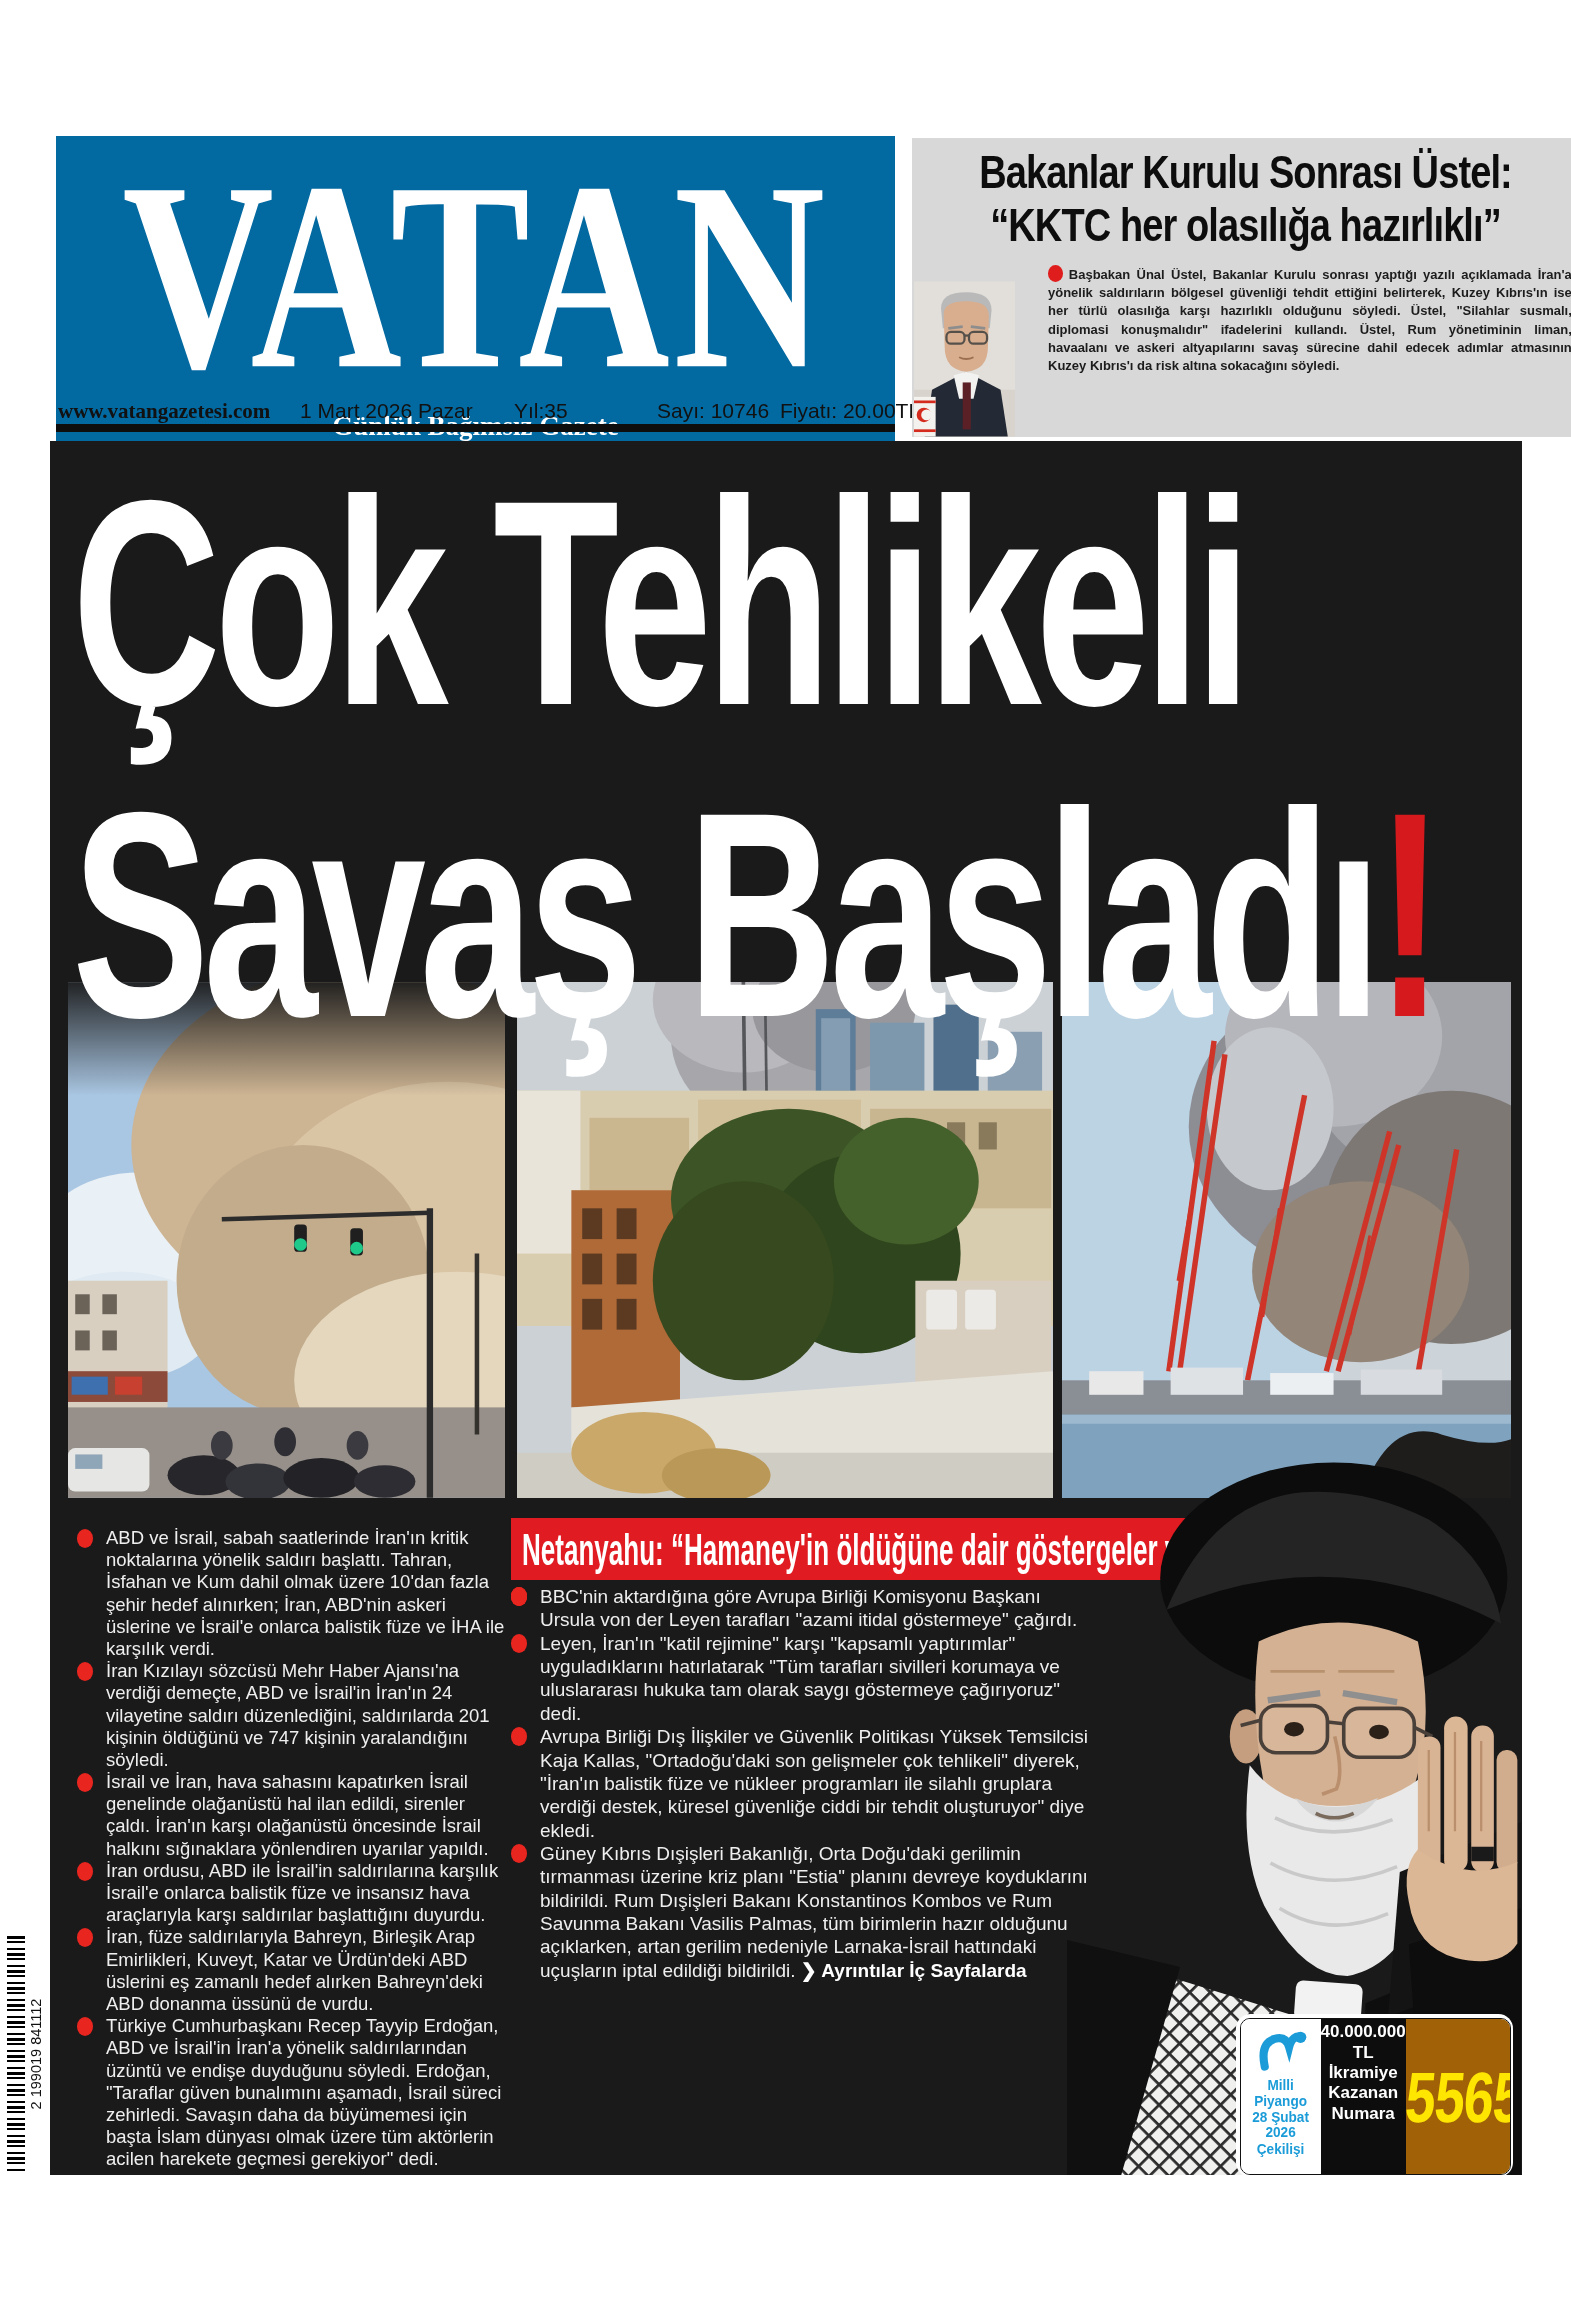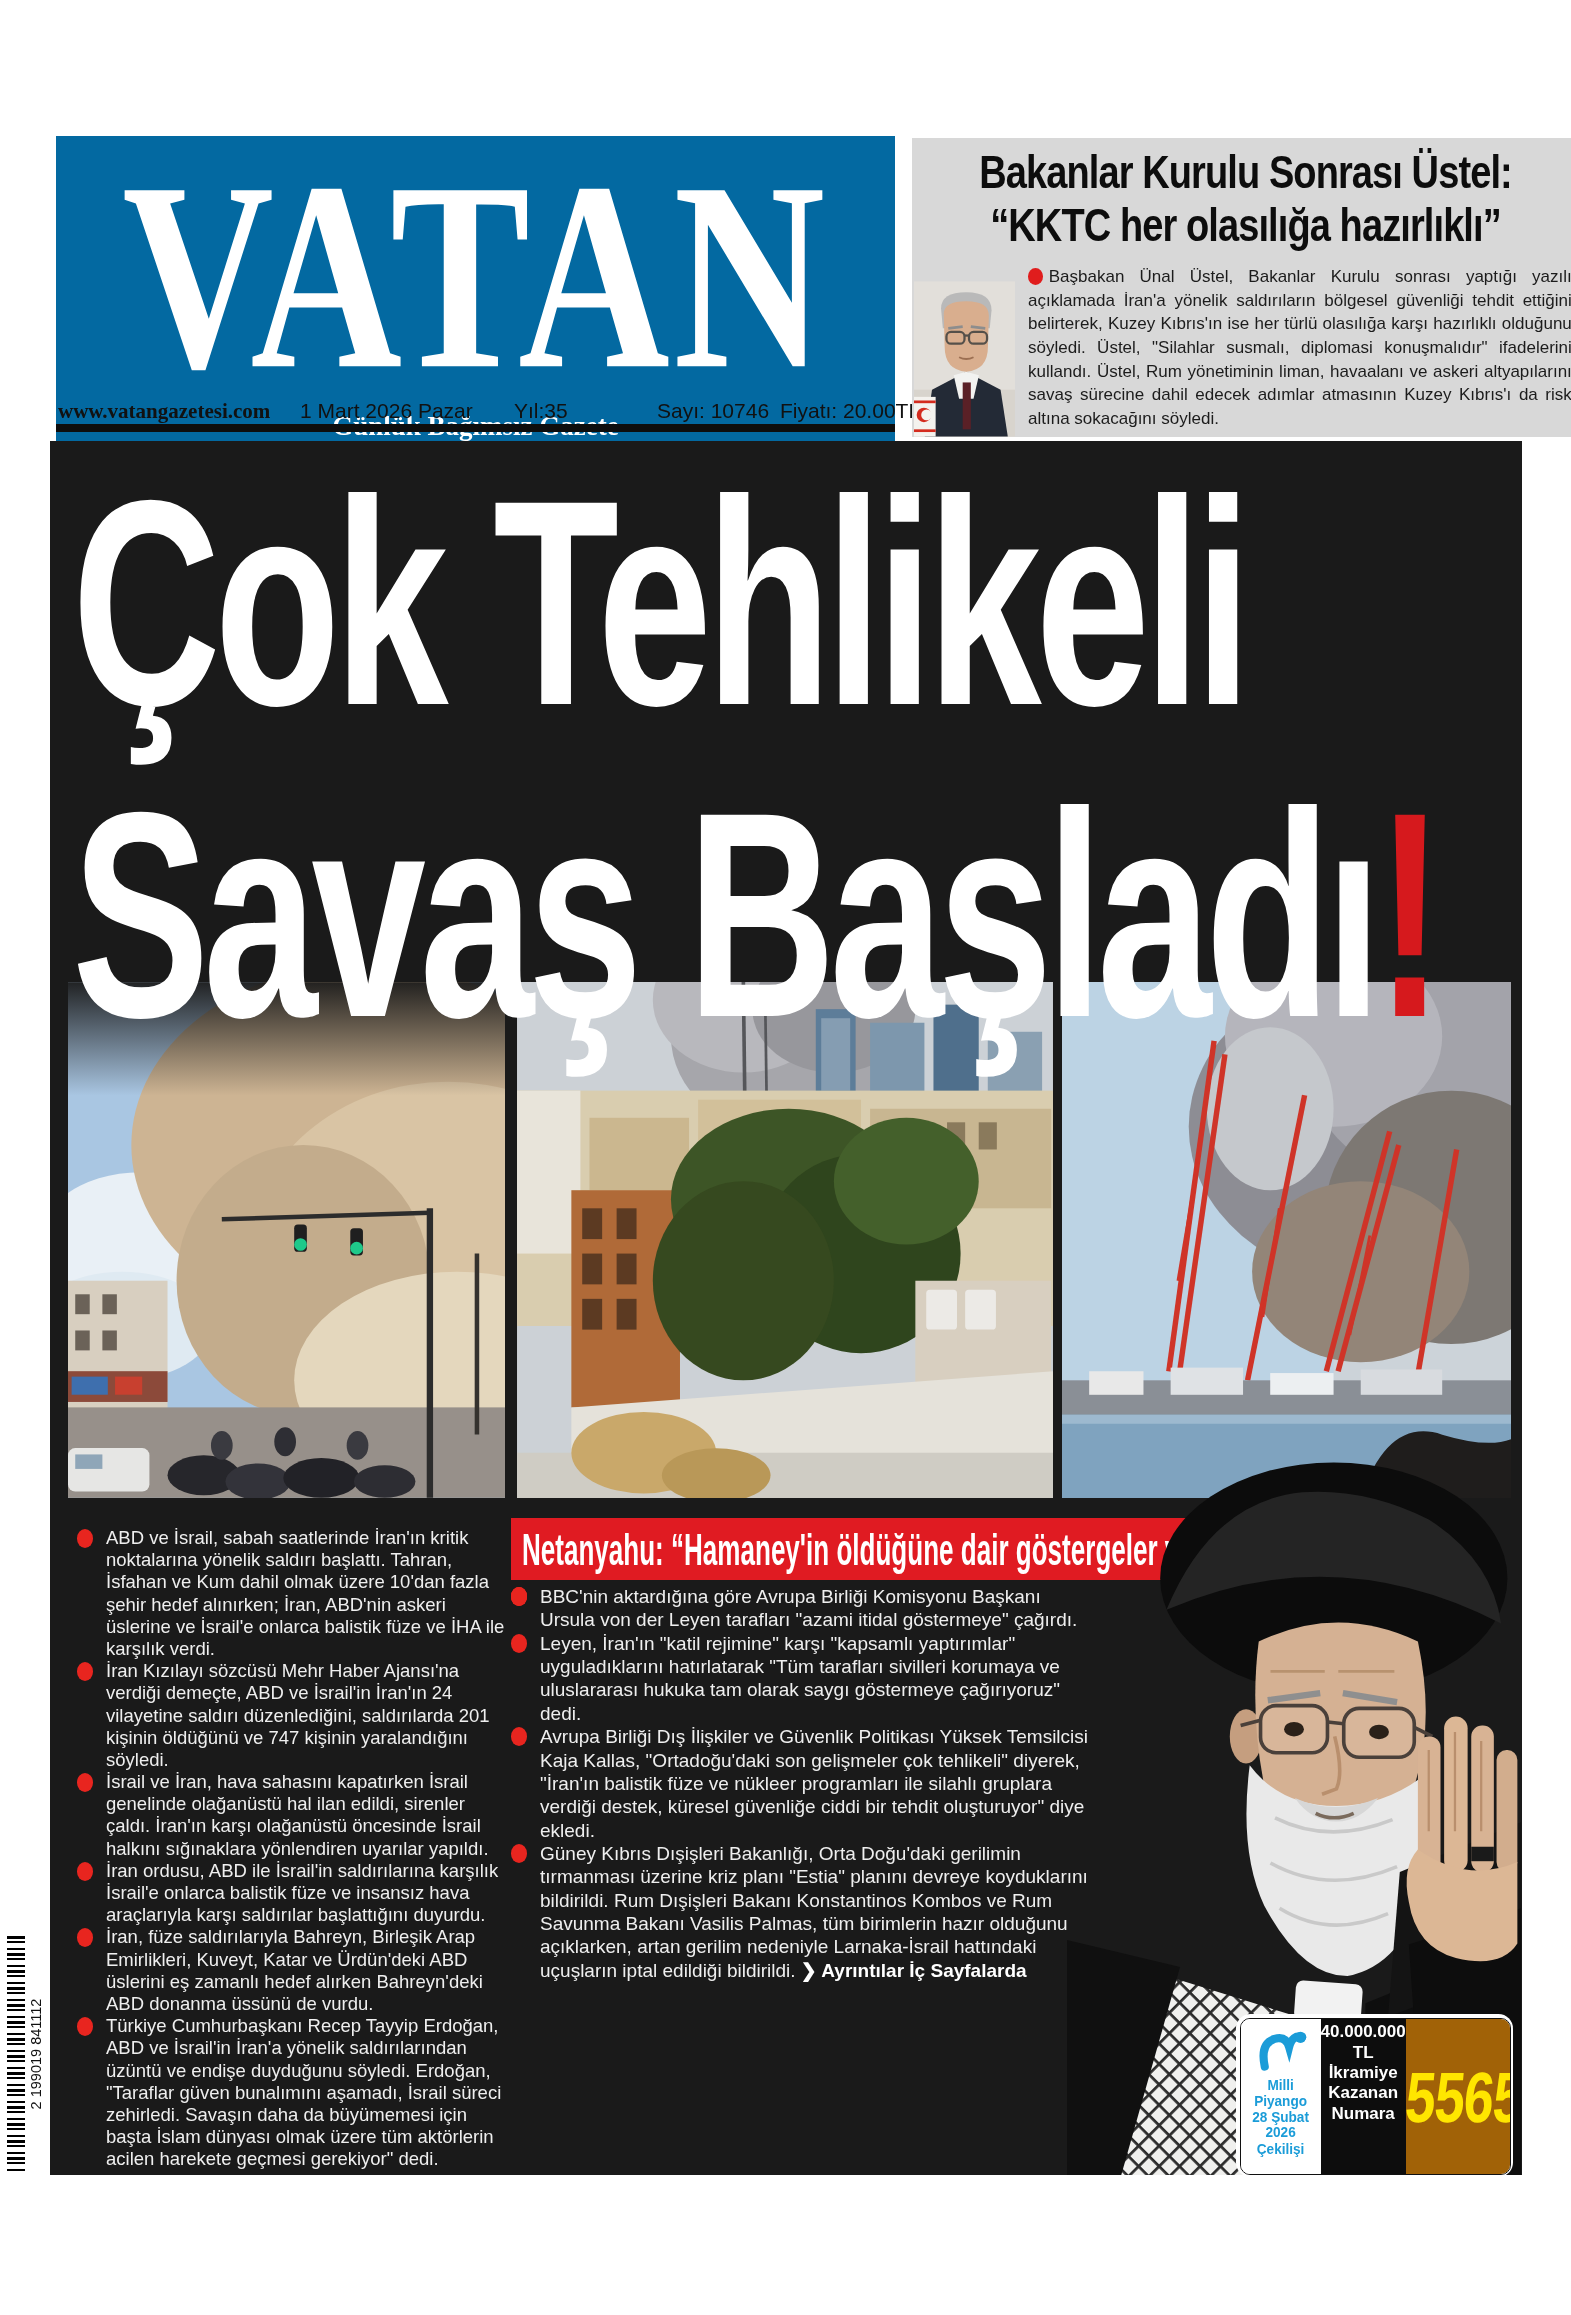--- a/index.html
+++ b/index.html
@@ -20,22 +20,22 @@
   #dl-year{left:514px;text-align:right;}
   #dl-issue{left:657px;}
   #dl-price{left:780px;}
   #masthead-rule{left:56px;top:424px;width:839px;height:8.1px;background:#0e0e0e;}
 
   
   #gray-box{left:912px;top:138px;width:655px;height:299px;background:#d8d8d8;padding-left:12px;}
   #gray-head{position:absolute;left:0;right:0;top:9px;text-align:center;color:#0d0d0d;
     font-weight:bold;font-size:38px;line-height:1.12;letter-spacing:-0.9px;
     transform:scaleY(1.22);transform-origin:50% 0;white-space:nowrap;}
-  #gray-body{position:absolute;left:116px;right:7.2px;top:127px;font-size:17px;line-height:1.39;
-    color:#1c1c1c;text-align:justify;}
+  #gray-body{position:absolute;left:136px;right:7.2px;top:127px;font-size:13px;line-height:1.39;
+    color:#1c1c1c;text-align:justify;font-weight:bold;}
   .red-dot{display:inline-block;width:15.4px;height:17px;border-radius:50%;
     background:#e01d1d;vertical-align:-2.7px;margin-right:5.4px;}
   #ustel-photo{position:absolute;left:1.8px;top:143px;width:101px;height:156px;}
 
   
   #black-box{left:50px;top:441px;width:1472px;height:1734px;background:#1a1a1a;}
   .headline{left:72px;color:#fff;font-weight:bold;font-size:206px;line-height:1;
     letter-spacing:-6.3px;transform:scaleY(1.42);transform-origin:0 0;white-space:nowrap;z-index:4;}
   #headline-1{top:457px;}
   #headline-2{top:769px;}

